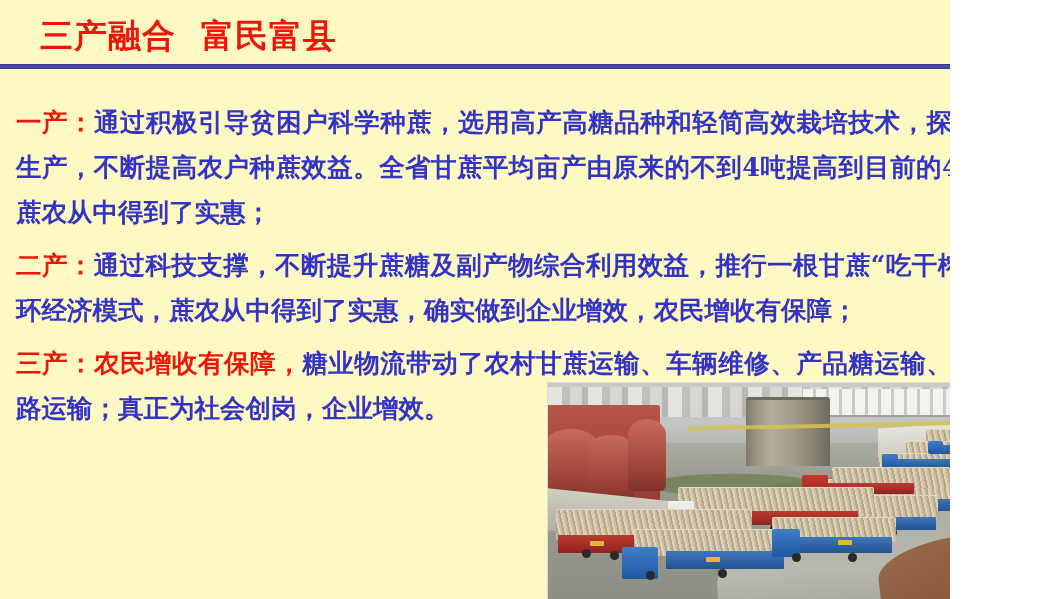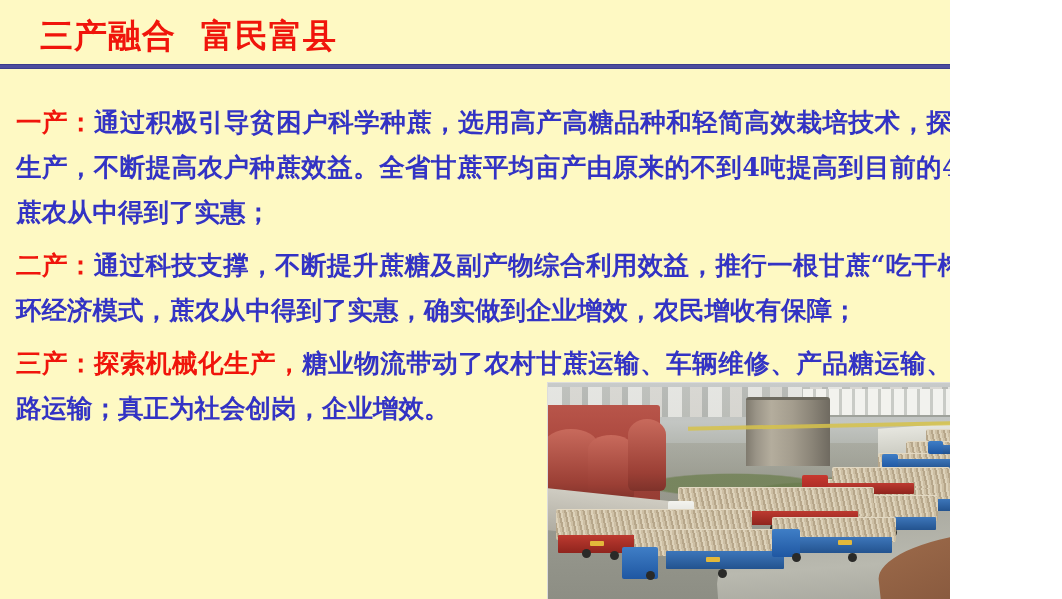--- a/index.html
+++ b/index.html
@@ -267,21 +267,21 @@
     <div class="rule-thick"></div>
     <div class="rule-thin"></div>
   </div>
 
   <div class="body-text">
 
     <p class="para p1"><span class="lead-red">一产：</span><span class="blue">通过积极引导贫困户科学种蔗，选用高产高糖品种和轻简高效栽培技术，探索机械化生产，不断提高农户种蔗效益。全省甘蔗平均亩产由原来的不到4吨提高到目前的4.29吨，蔗农从中得到了实惠；</span></p>
 
     <p class="para p2"><span class="lead-red">二产：</span><span class="blue">通过科技支撑，不断提升蔗糖及副产物综合利用效益，推行一根甘蔗“吃干榨尽”的循环经济模式，蔗农从中得到了实惠，确实做到企业增效，农民增收有保障；</span></p>
 
-    <p class="para p3"><span class="lead-red">三产：探索机械化生产，</span><span class="blue">糖业物流带动了农村甘蔗运输、车辆维修、产品糖运输、仓储、铁路运输；真正为社会创岗，企业增效。</span></p>
+    <p class="para p3"><span class="lead-red">三产：农民增收有保障，</span><span class="blue">糖业物流带动了农村甘蔗运输、车辆维修、产品糖运输、仓储、铁路运输；真正为社会创岗，企业增效。</span></p>
 
   </div>
 
   <div class="photo-frame">
     <div class="photo">
 
       <div class="ph-sky"></div>
       <div class="ph-town"></div>
       <div class="ph-town2"></div>
 

